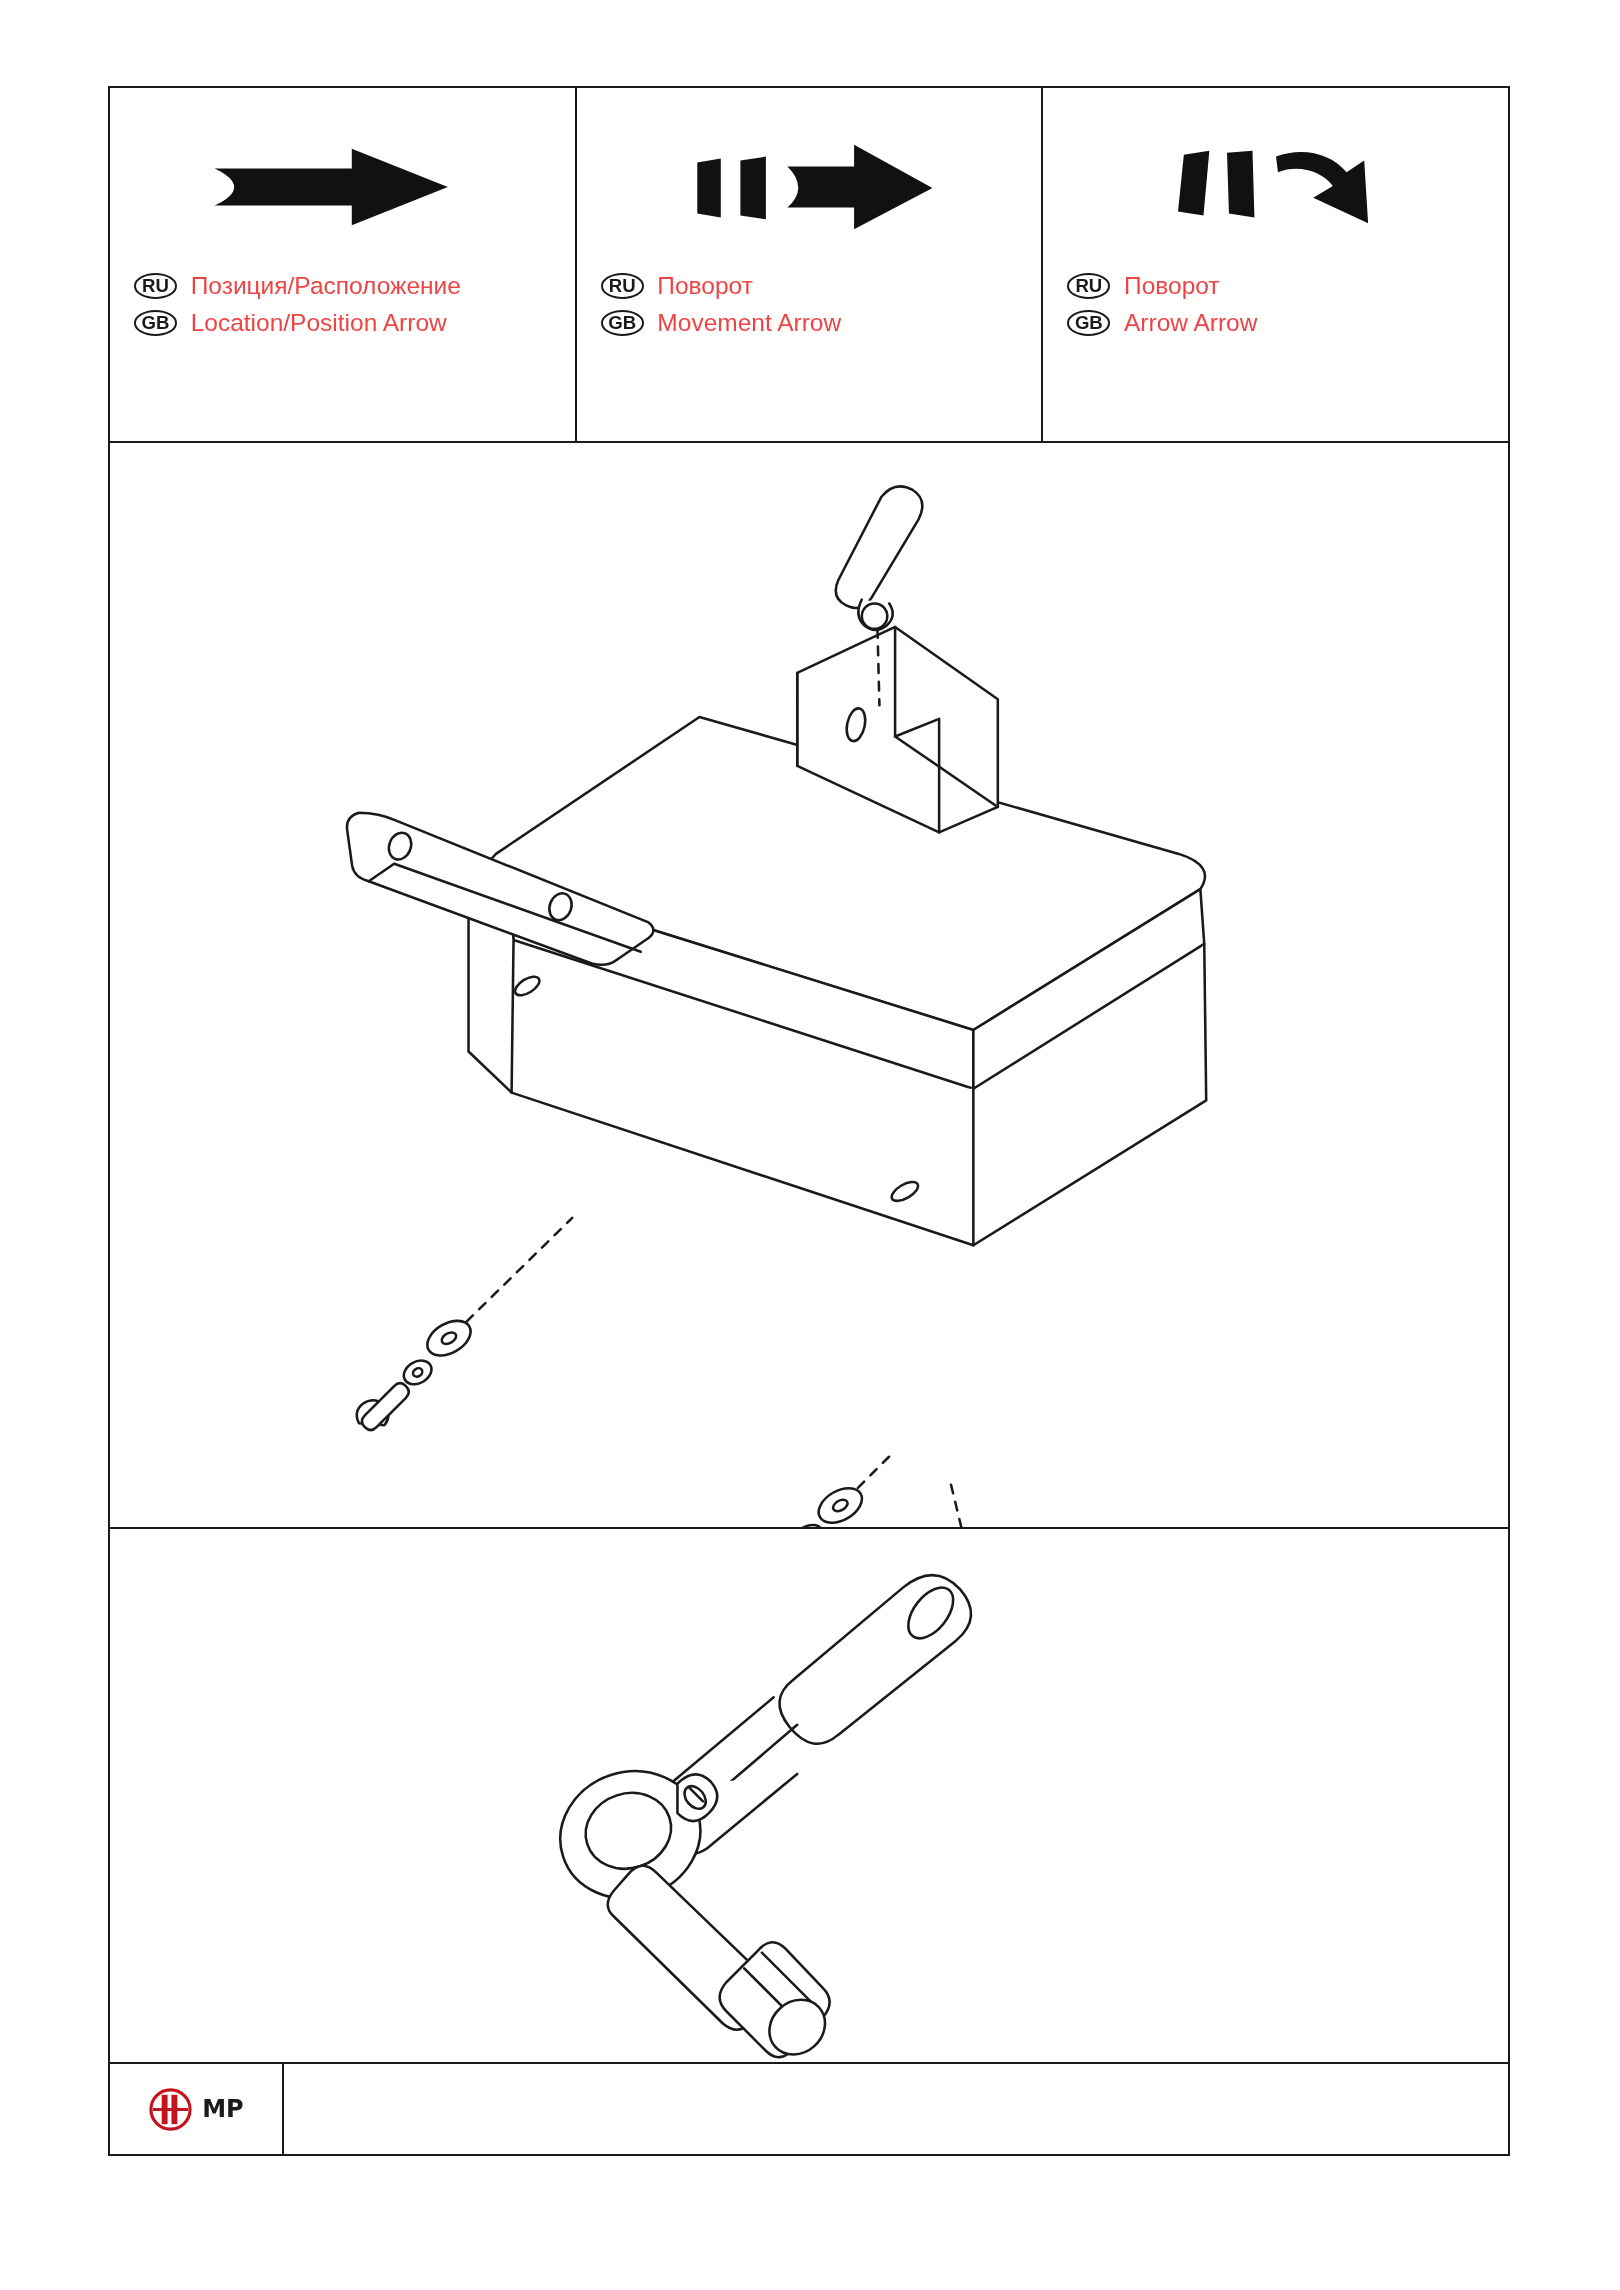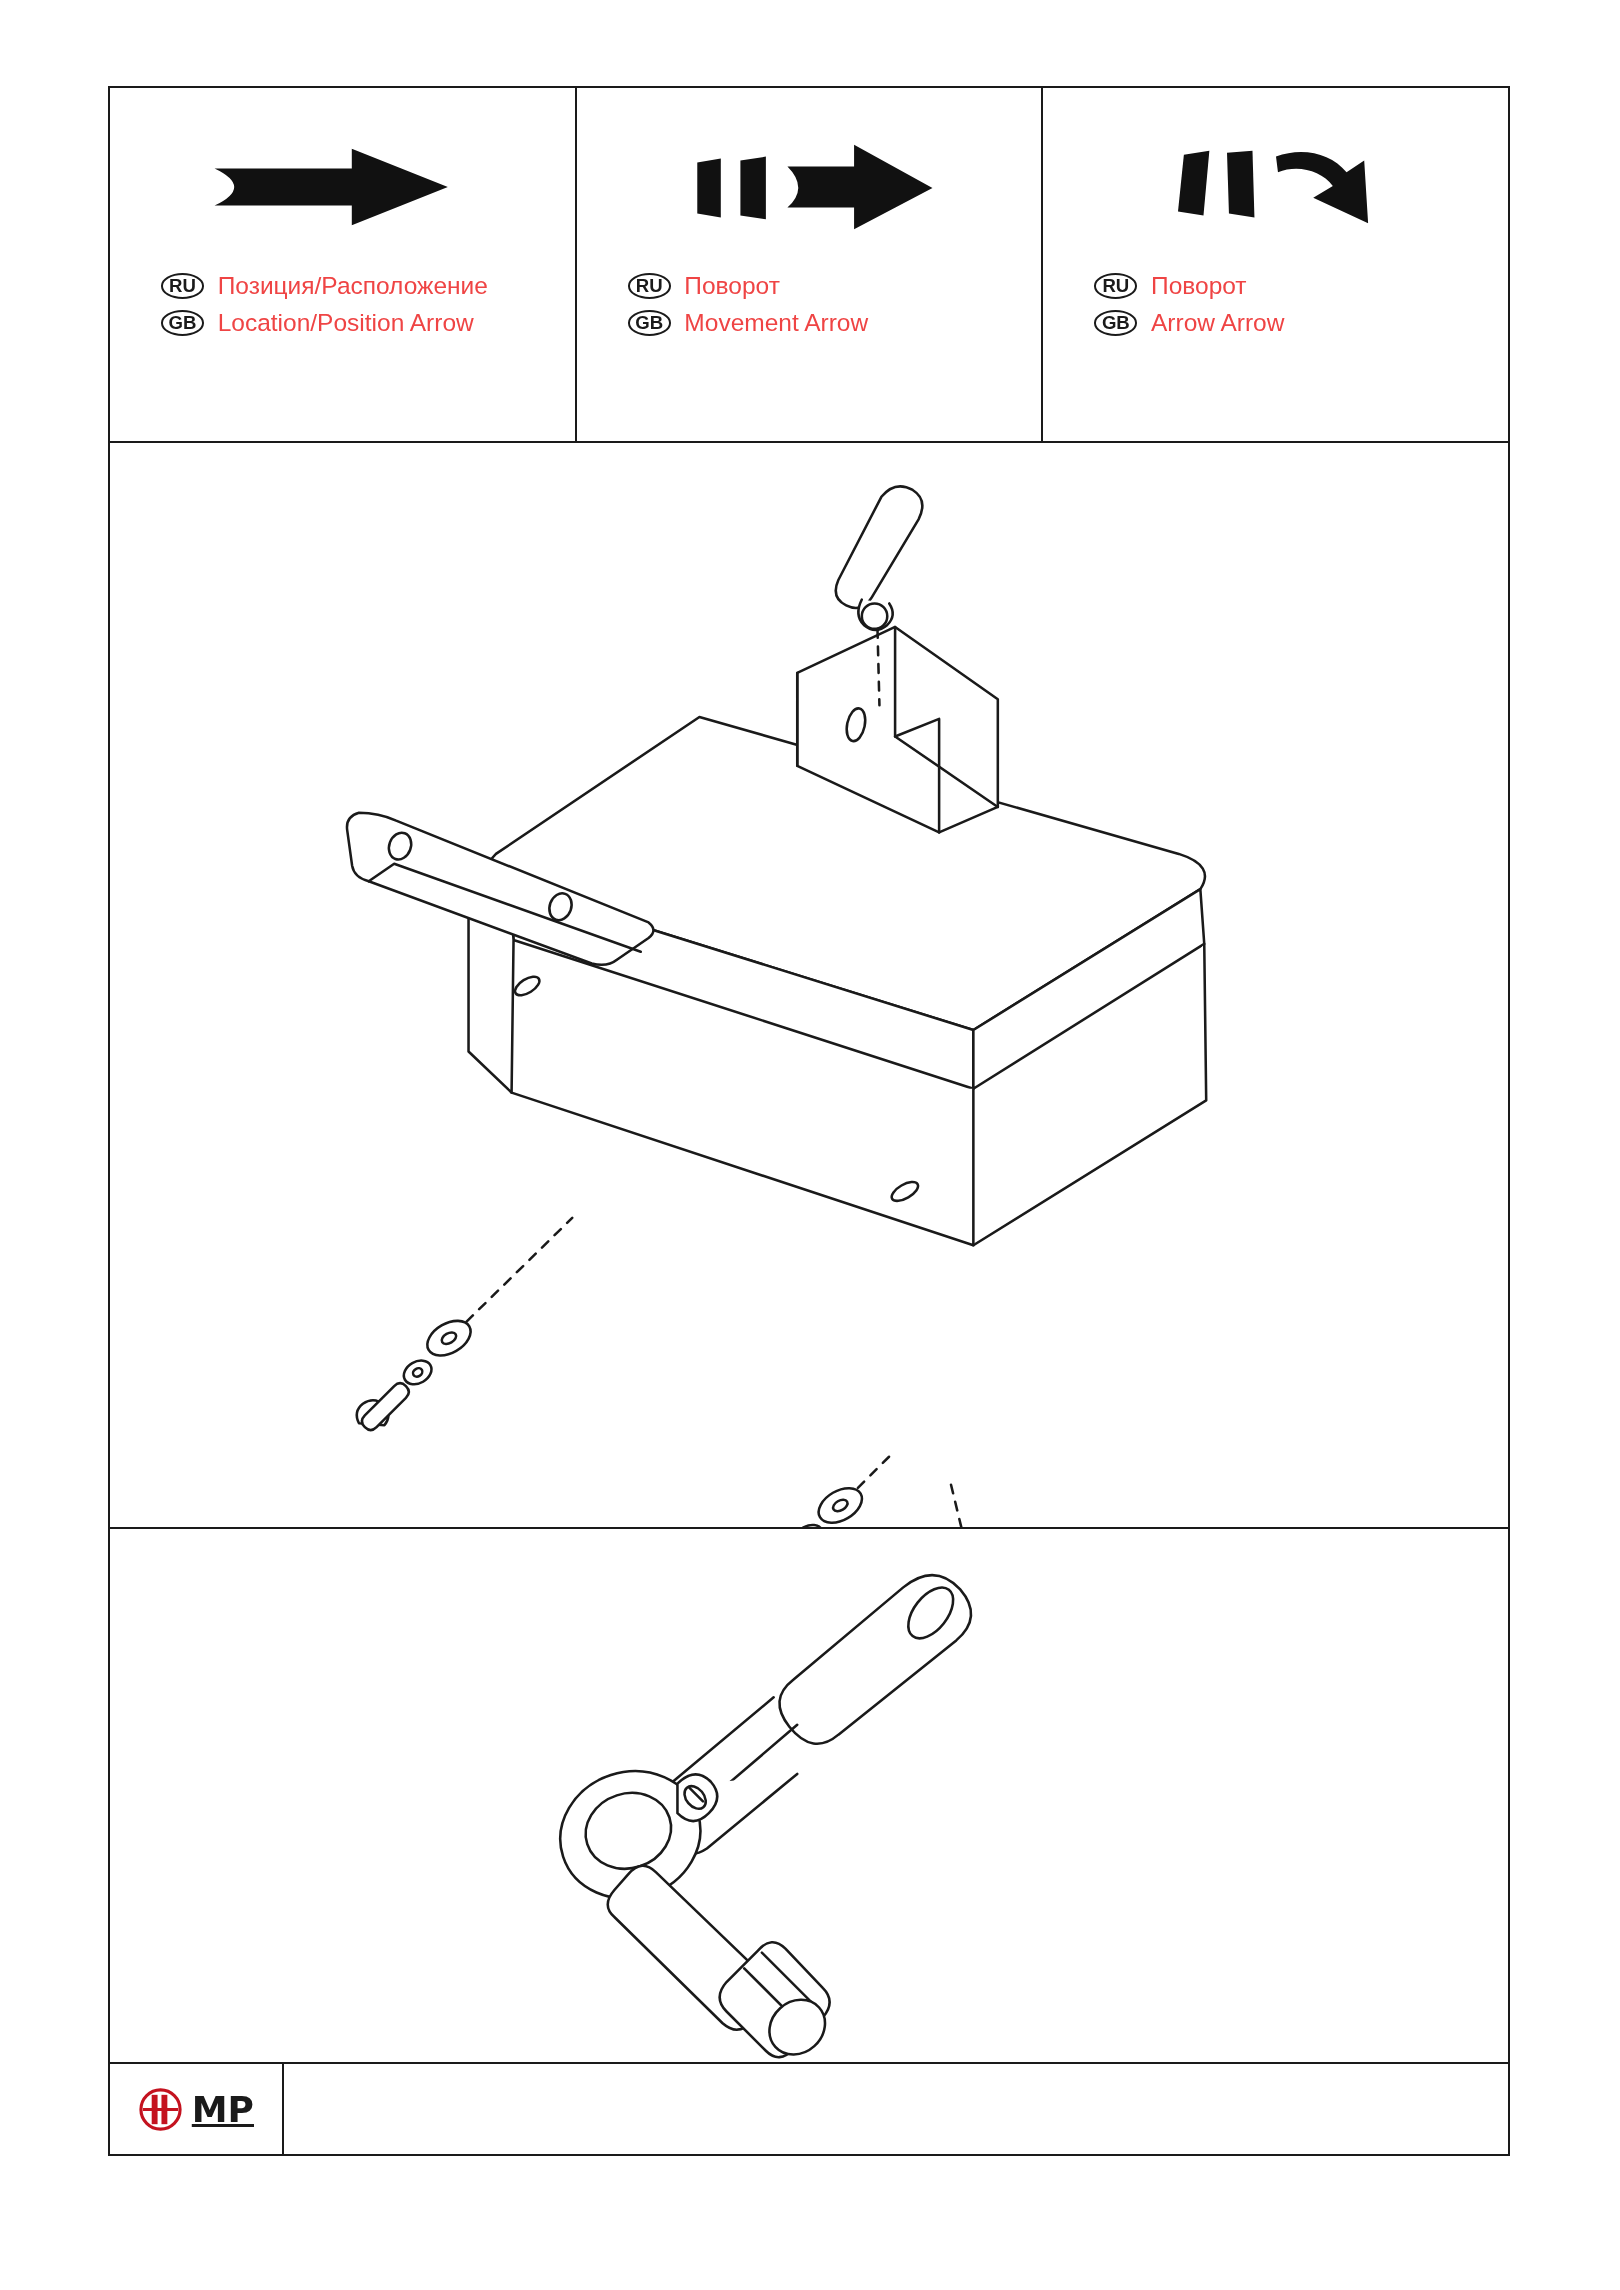--- a/index.html
+++ b/index.html
@@ -46,21 +46,21 @@
     border-left: 2.9px solid #1a1a1a;
   }
   .legend-art {
     height: 162px;
     display: flex;
     align-items: center;
     justify-content: center;
     padding-top: 17.6px;
   }
   .legend-labels {
-    padding-left: 51px;
+    padding-left: 24px;
   }
   .lang-line {
     display: flex;
     align-items: center;
     height: 37px;
   }
   .lang-badge {
     width: 43px;
     height: 25.5px;
     border: 2.5px solid #1a1a1a;
@@ -123,25 +123,24 @@
     color: #1a1a1a;
     letter-spacing: 0.2px;
   }
 
   .logo-wrap {
     display: flex;
     align-items: center;
     gap: 8.8px;
   }
   .logo-text {
-    font-size: 36px;
+    font-size: 24px;
     font-weight: bold;
     font-family: "DejaVu Sans", sans-serif;
     color: #1a1a1a;
-    text-decoration: underline;
   }
 </style>
 </head>
 <body>
 
 <div class="sheet">
 
   <div class="legend-row">
 
     <div class="legend-cell">

